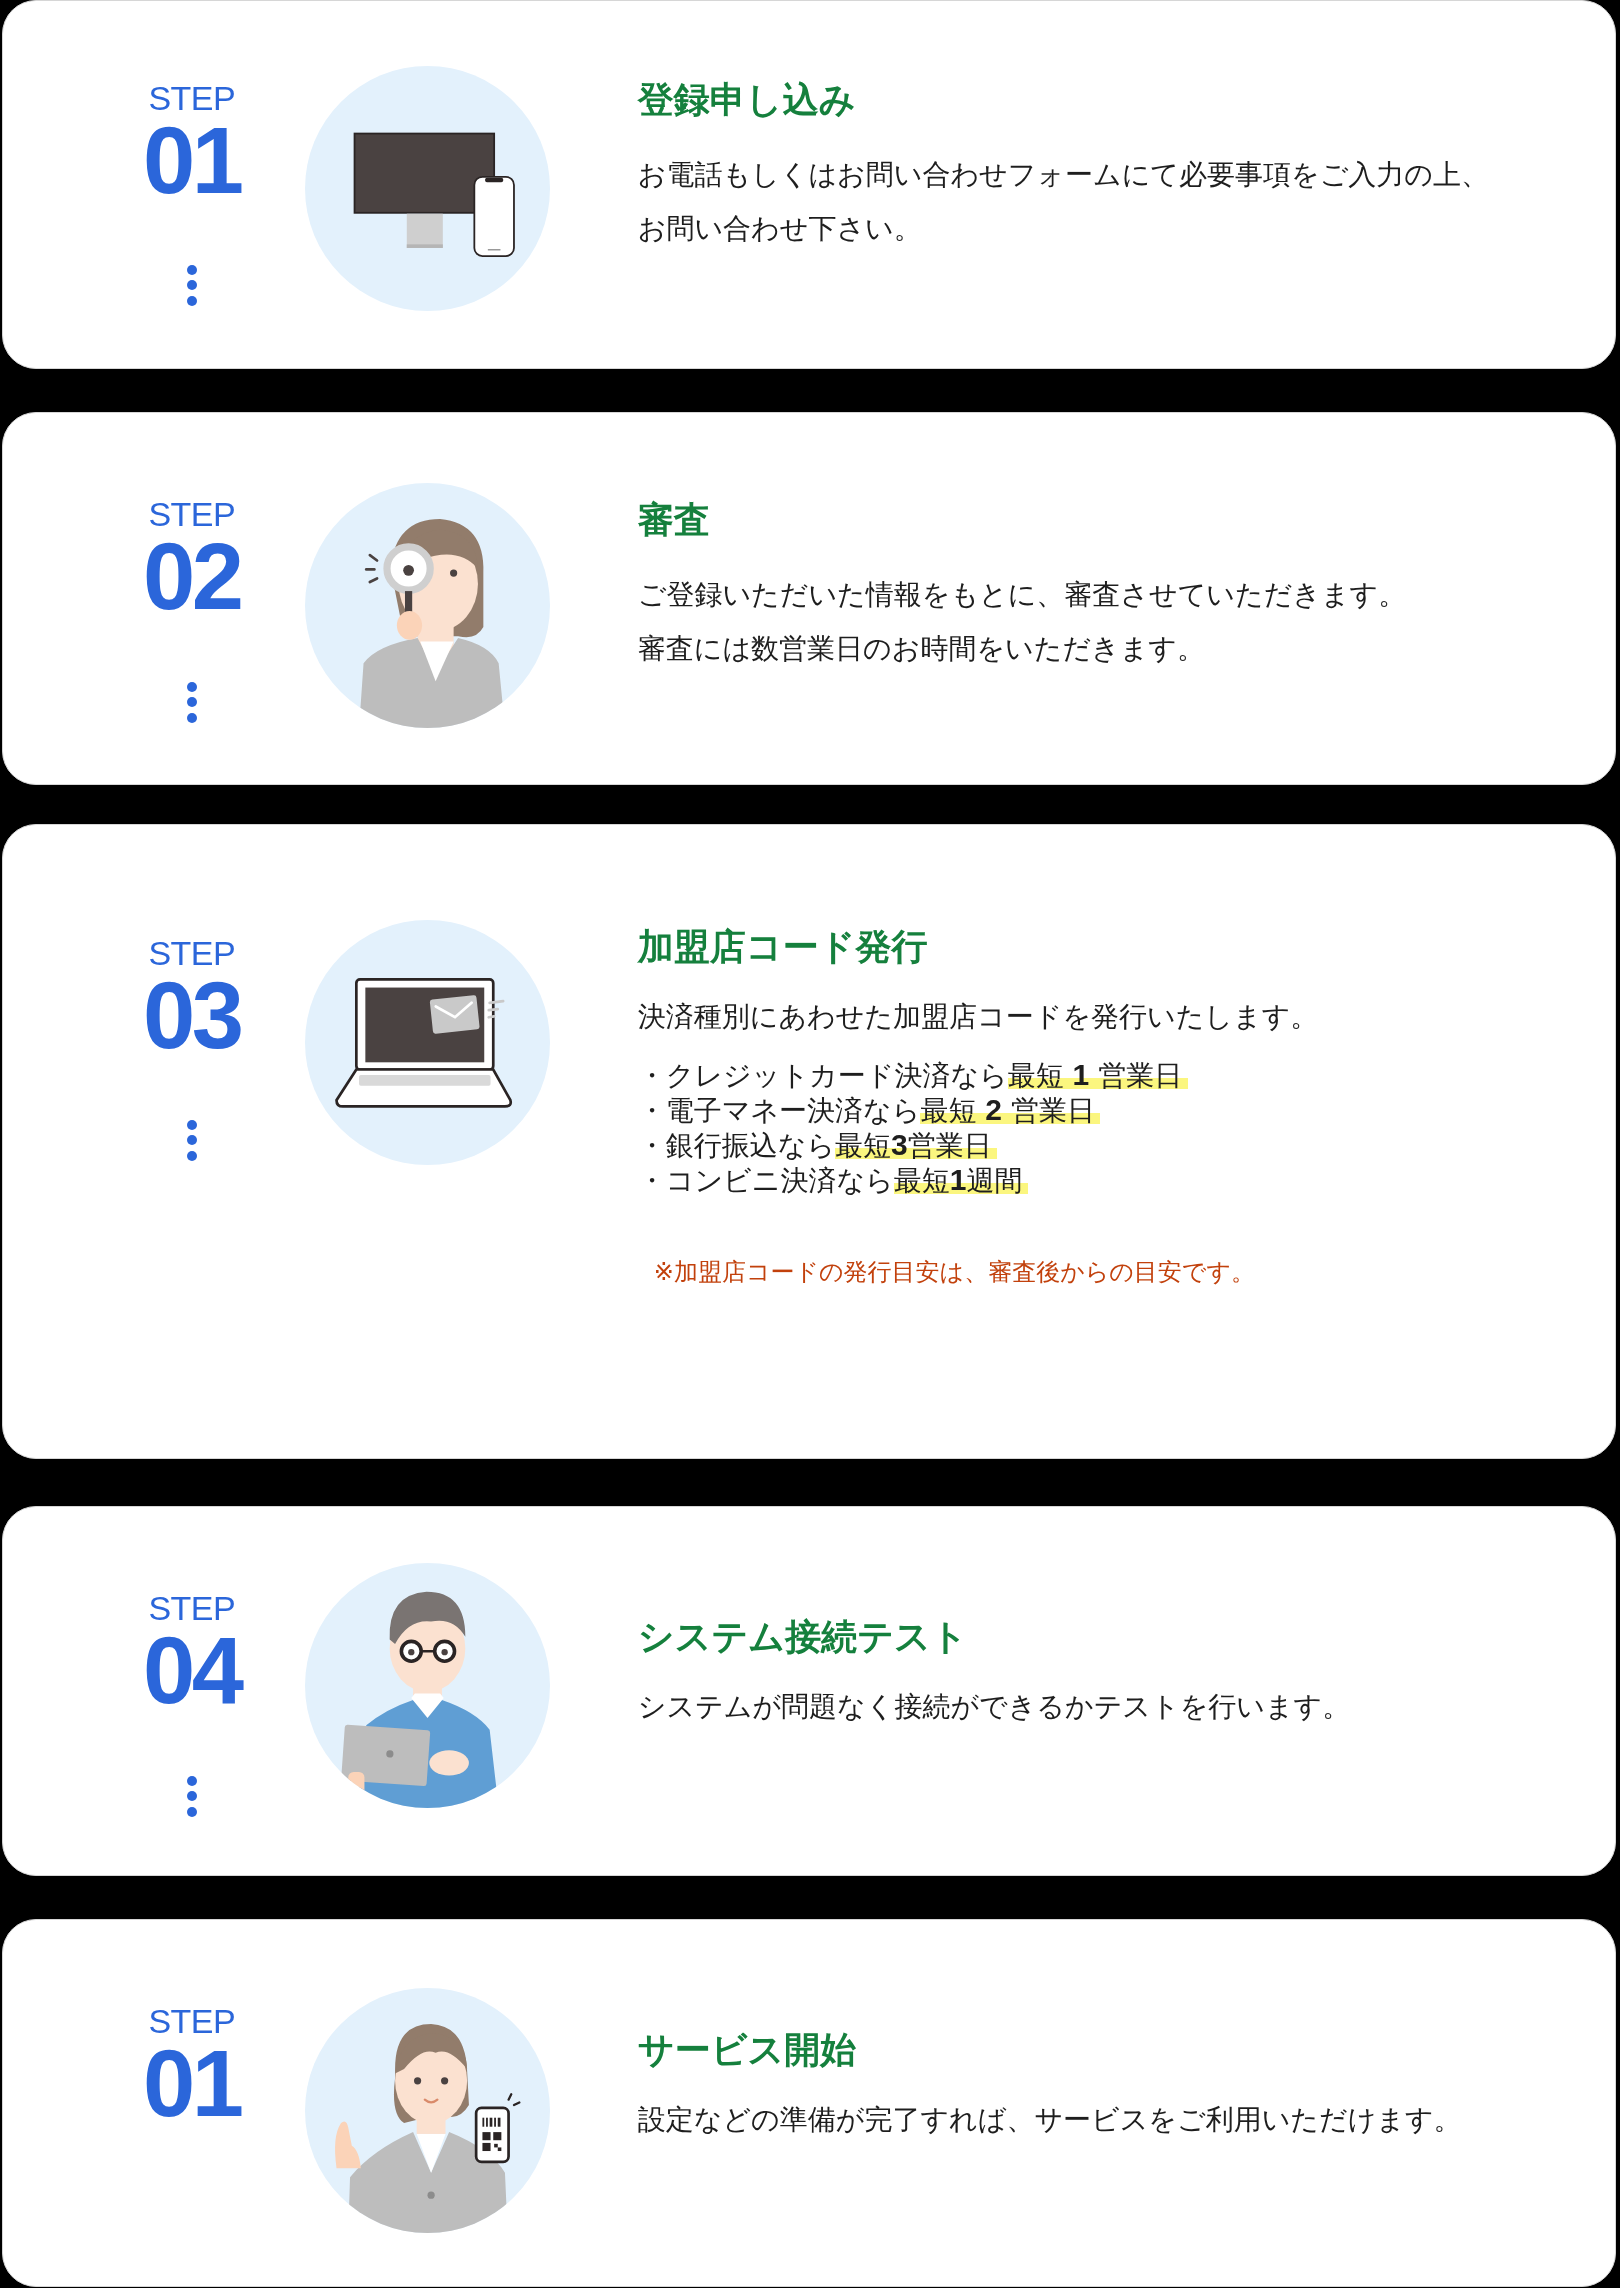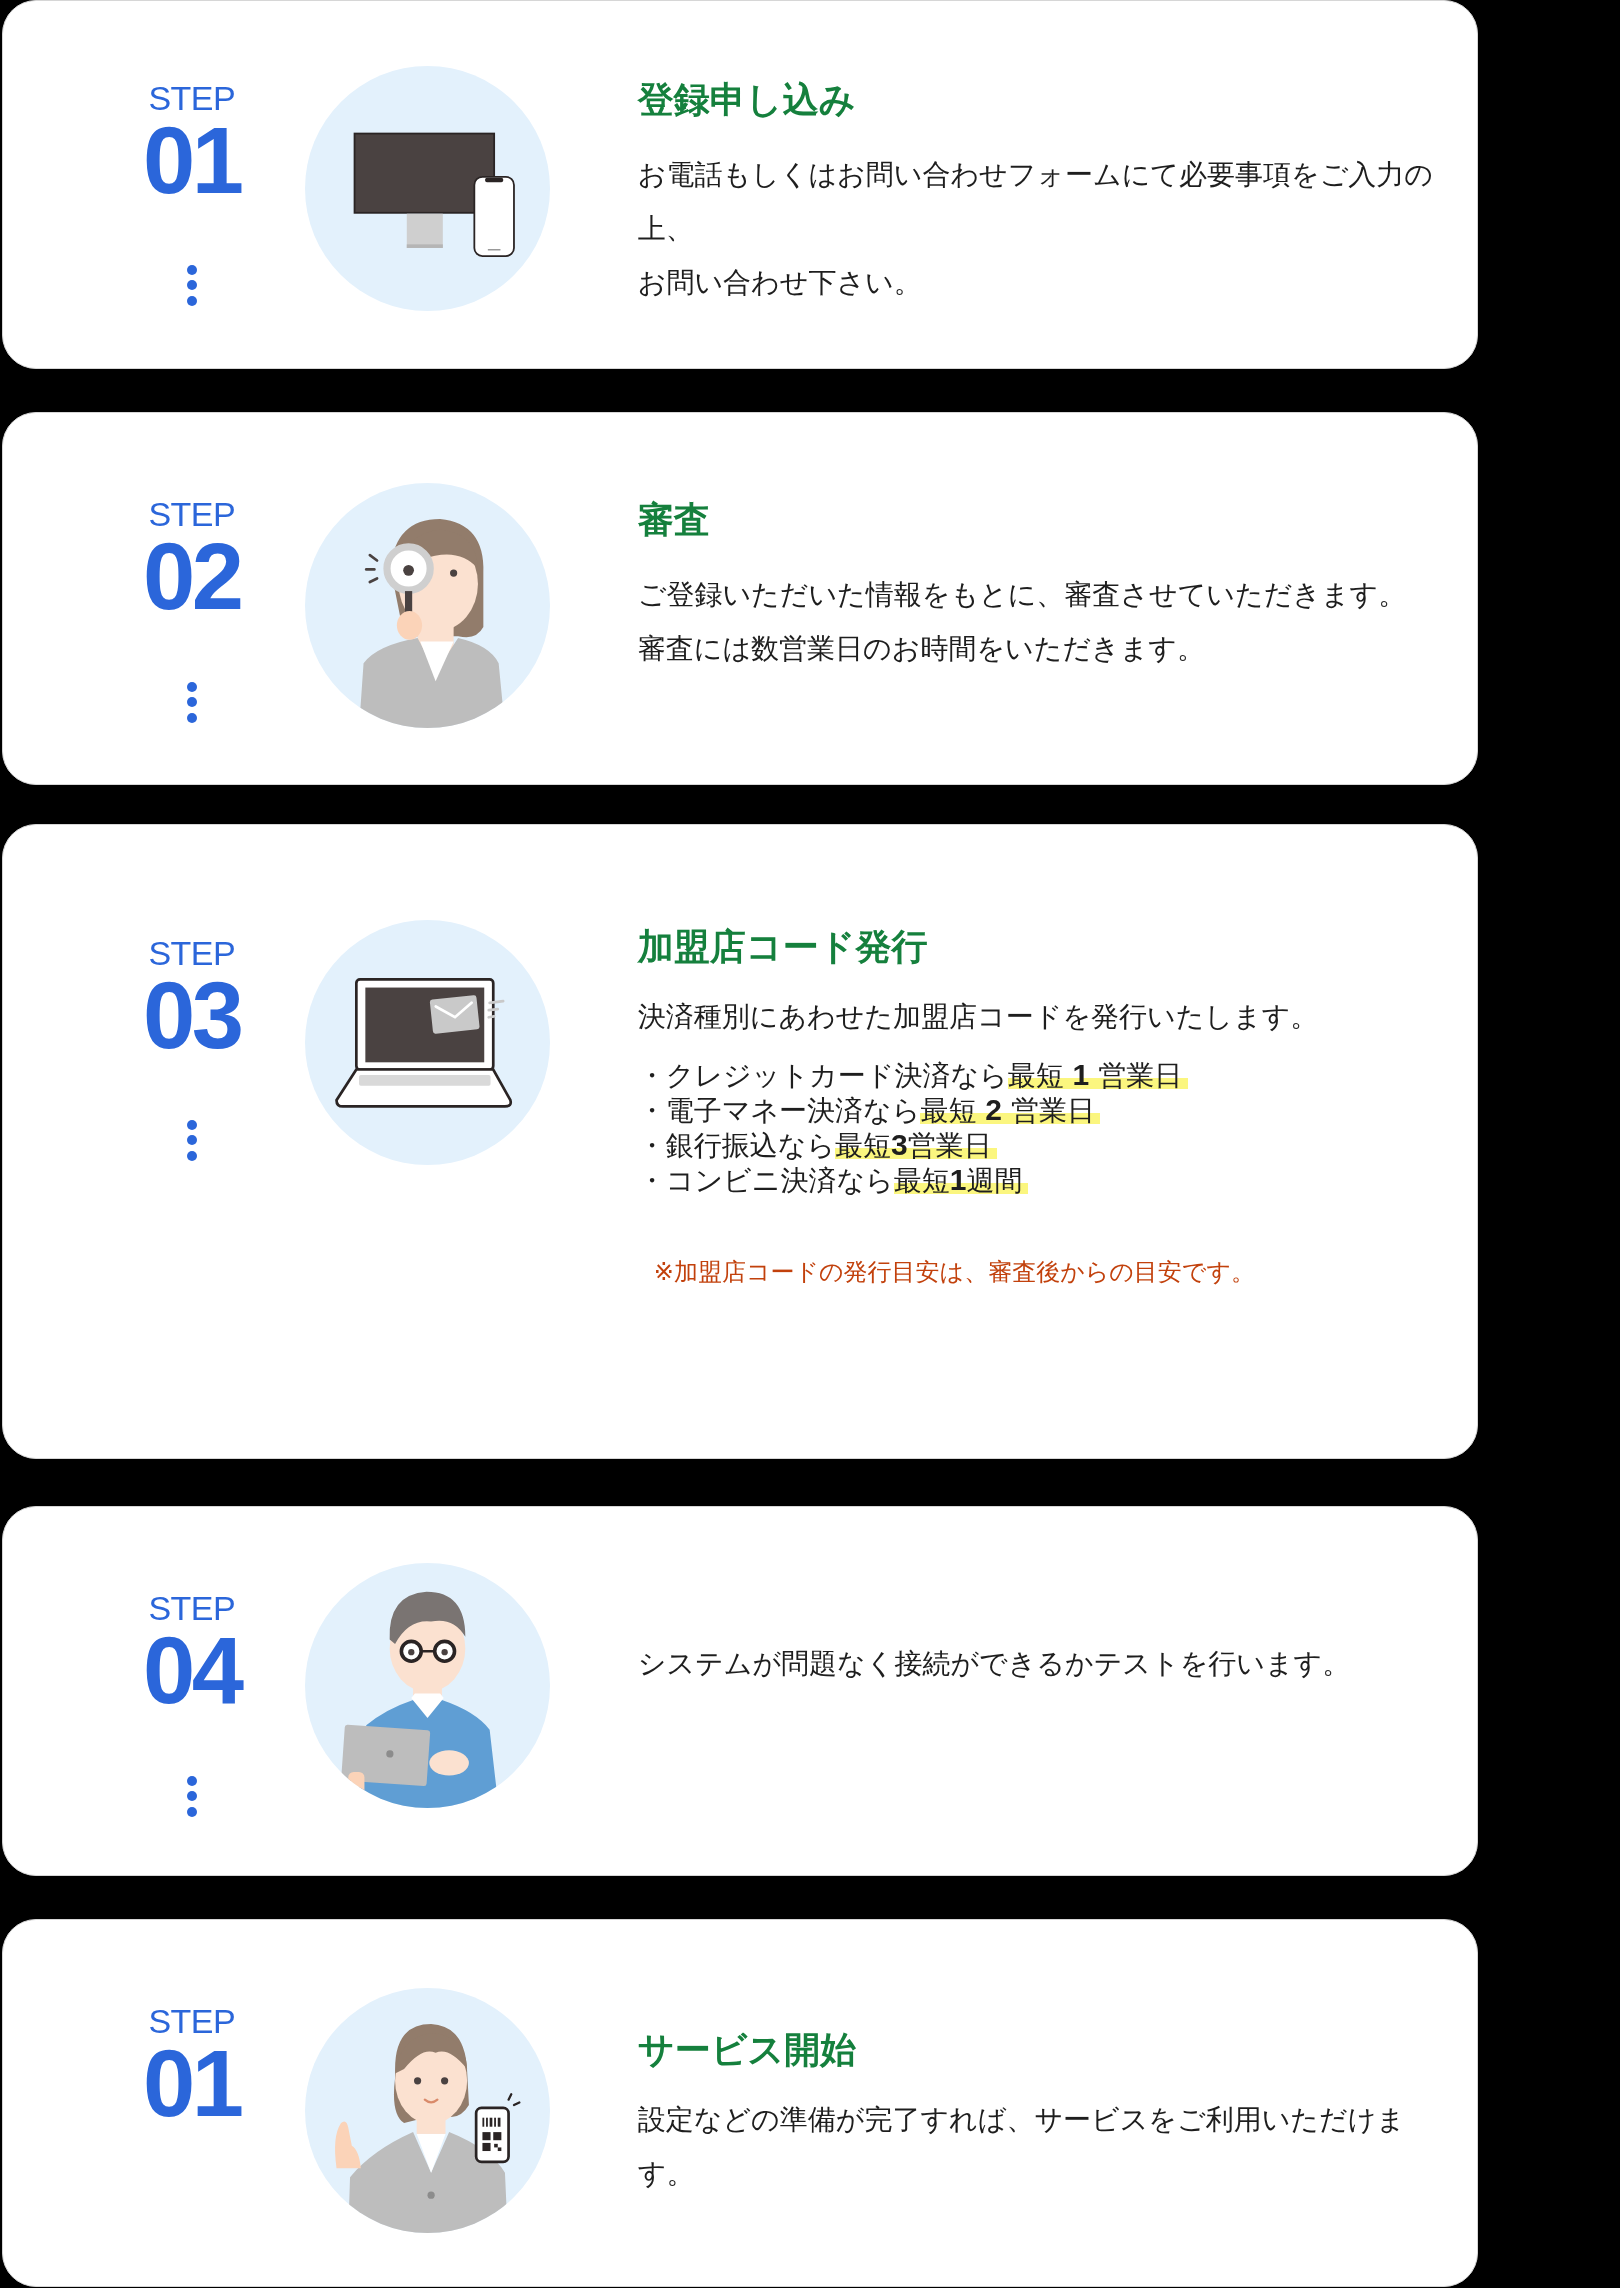--- a/index.html
+++ b/index.html
@@ -1,21 +1,21 @@
 <!DOCTYPE html>
 <html style="font-size:14.4px"><head>
 <meta charset="utf-8">
 <style>
   html, body { margin:0; padding:0; }
   body {
     width:1620px; height:2288px; background:#000000; position:relative; overflow:hidden;
     font-family:"DejaVu Sans","Liberation Sans",sans-serif;
   }
   .card {
-    position:absolute; left:1.8px; width:1476px; background:#ffffff;
+    position:absolute; left:1.8px; width:1614px; background:#ffffff;
     border:1.8px solid #d6d6d6; border-radius:34px; box-sizing:border-box;
   }
   .step-col { position:absolute; left:117px; width:144px; text-align:center; color:#2b66da; }
   .step-label { font-family:"Liberation Sans",sans-serif; font-size:34px; line-height:36px; letter-spacing:-0.5px; }
   .step-num { font-family:"Liberation Sans",sans-serif; font-weight:bold; font-size:94px; line-height:86px; letter-spacing:-3.6px; margin-top:1.8px; }
   .dots { position:absolute; left:65px; width:14.4px; }
   .dot { width:10px; height:10px; border-radius:50%; background:#2b66da; margin:0 auto 5.4px; }
   .illus { position:absolute; left:302px; width:245px; height:245px; border-radius:50%; background:#e3f1fc; overflow:hidden; }
   .illus svg { width:100%; height:100%; display:block; }
   .content { position:absolute; left:635px; right:36px; }
@@ -158,20 +158,21 @@
       <path d="M118 150 L136 172 L154 150 L150 145 L122 145 Z" fill="#ffffff"></path>
       <g transform="rotate(4 95 215)">
         <rect x="42" y="183" width="95" height="62" rx="3" fill="#bdbdbd"></rect>
         <circle cx="94" cy="212" r="4" fill="#8c8c8c"></circle>
       </g>
       <rect x="48" y="232" width="18" height="28" rx="6" fill="#fbd3b8"></rect>
       <ellipse cx="160" cy="222" rx="22" ry="14" fill="#fbe1d0"></ellipse>
     </svg>
   </div>
   <div class="content" style="top:108px;">
+    <h2 class="title">システム接続テスト</h2>
     <p class="body" style="margin-top:21.6px;">システムが問題なく接続ができるかテストを行います。</p>
   </div>
 </section>
 
 <section class="card" style="top:1919px;height:368px;">
   <div class="step-col" style="top:83px;">
     <div class="step-label">STEP</div>
     <div class="step-num">01</div>
   </div>
   <div class="illus" style="top:68px;">

